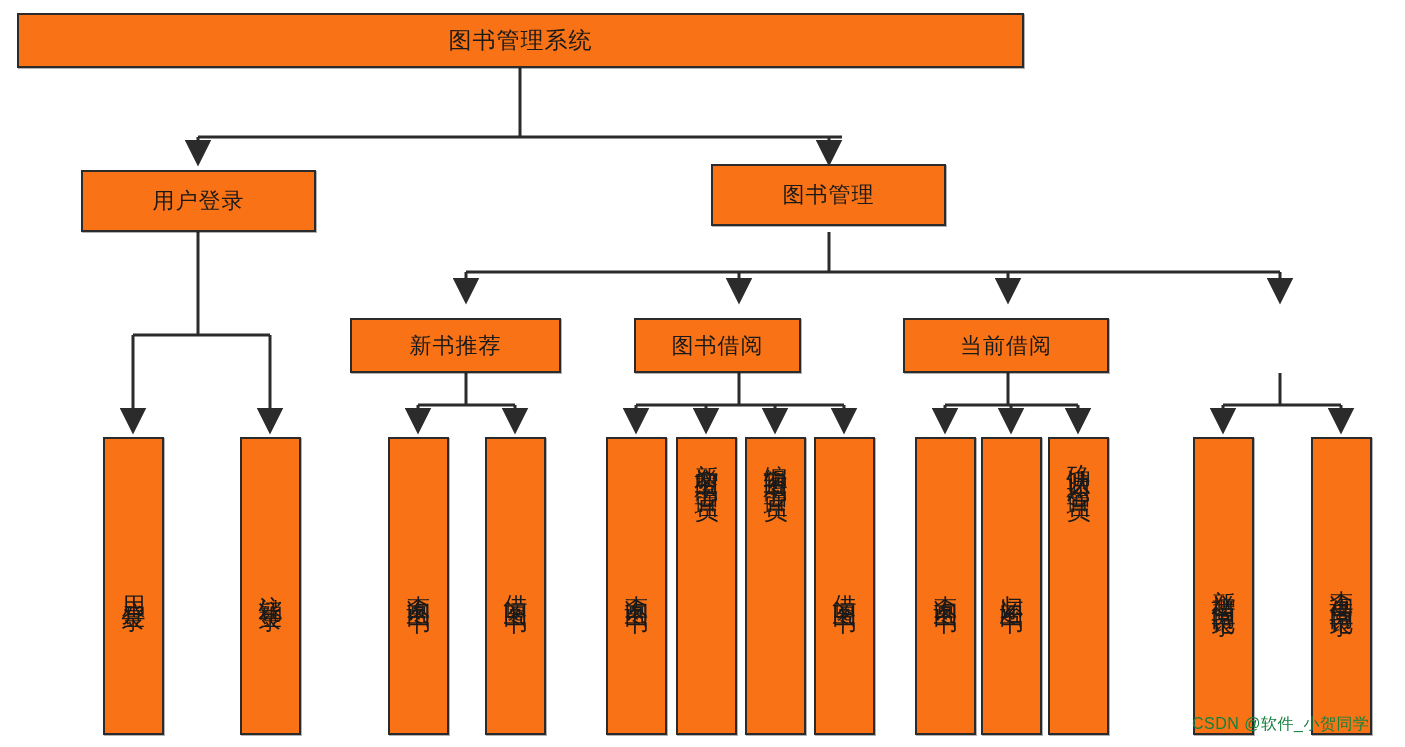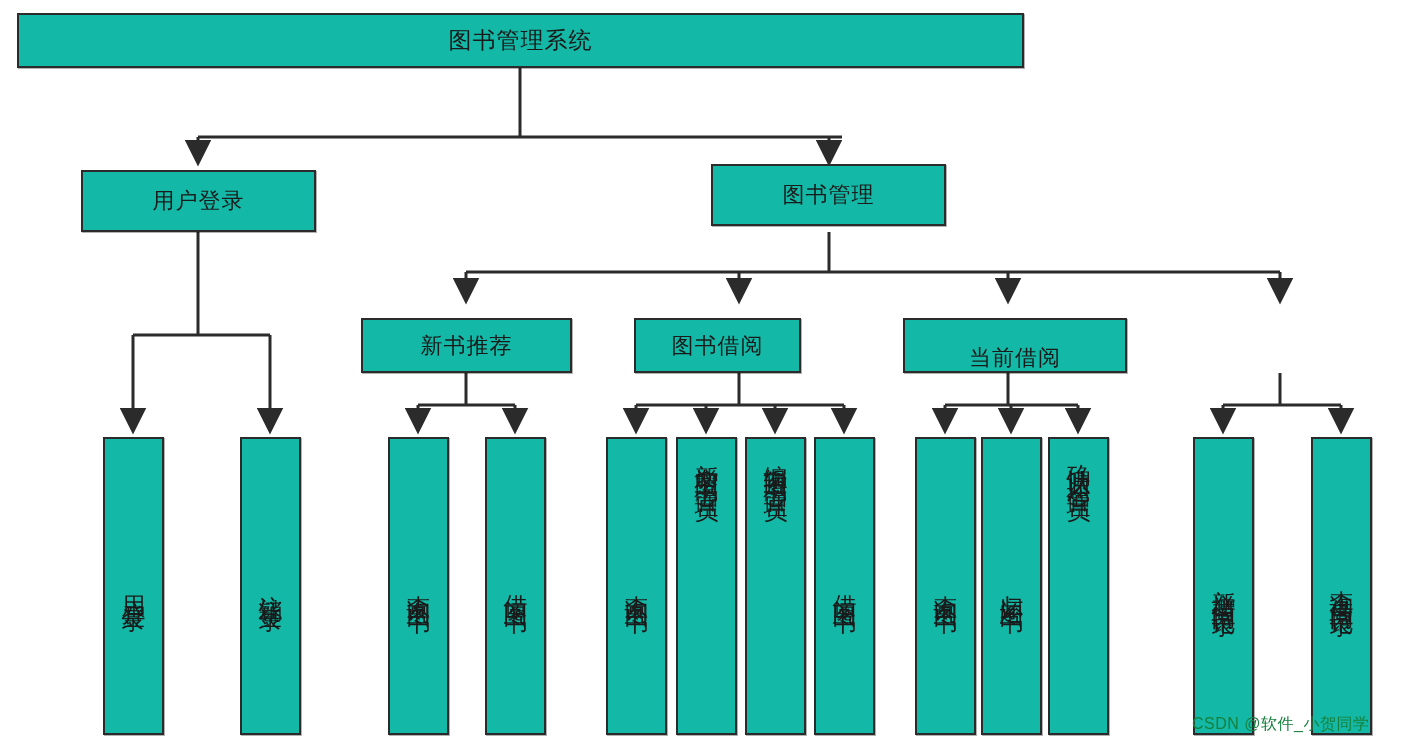--- a/index.html
+++ b/index.html
@@ -15,21 +15,21 @@
     position:relative;
     width:1405px;height:747px;
   }
   #edges{
     position:absolute;left:0;top:0;width:1405px;height:747px;
     pointer-events:none;
   }
   .node{
     position:absolute;
     box-sizing:border-box;
-    background:#14b8a6;
+    background:#f97316;
     border:2px solid #2b2b2b;
     display:flex;
     align-items:center;
     justify-content:center;
     box-shadow:1px 1px 0 rgba(0,0,0,0.30);
     z-index:2;
   }
   .node .label{
     color:#1a1a1a;
     text-align:center;
@@ -130,29 +130,29 @@
   </div>
 
   <div class="node horiz" style="left:81px;top:170px;width:235px;height:62px;">
     <span class="label">用户登录</span>
   </div>
 
   <div class="node horiz" style="left:711px;top:164px;width:235px;height:62px;">
     <span class="label">图书管理</span>
   </div>
 
-  <div class="node horiz" style="left:361px;top:318px;width:211px;height:55px;">
+  <div class="node horiz" style="left:350px;top:318px;width:211px;height:55px;">
     <span class="label">新书推荐</span>
   </div>
 
   <div class="node horiz" style="left:634px;top:318px;width:167px;height:55px;">
     <span class="label">图书借阅</span>
   </div>
 
-  <div class="node horiz" style="left:903px;top:318px;width:224px;height:55px;align-items:flex-end;">
+  <div class="node horiz" style="left:903px;top:318px;width:206px;height:55px;">
     <span class="label">当前借阅</span>
   </div>
 
 
   <div class="node vert centered" style="left:103px;top:437px;width:61px;height:298px;">
     <span class="label">用户登录</span>
   </div>
 
   <div class="node vert centered" style="left:240px;top:437px;width:61px;height:298px;">
     <span class="label">注销登录</span>

